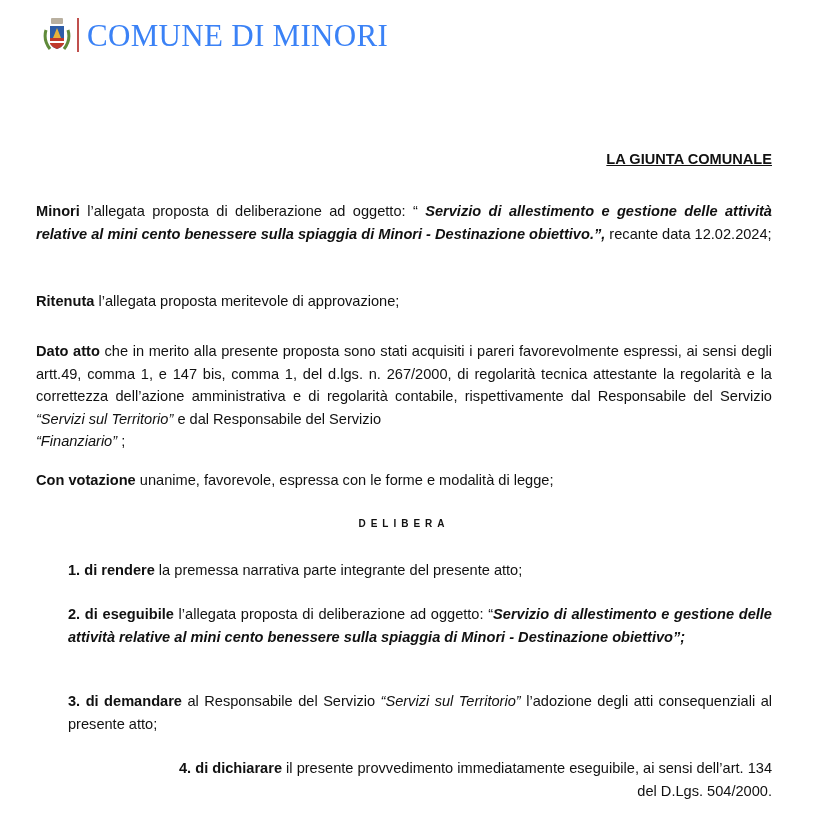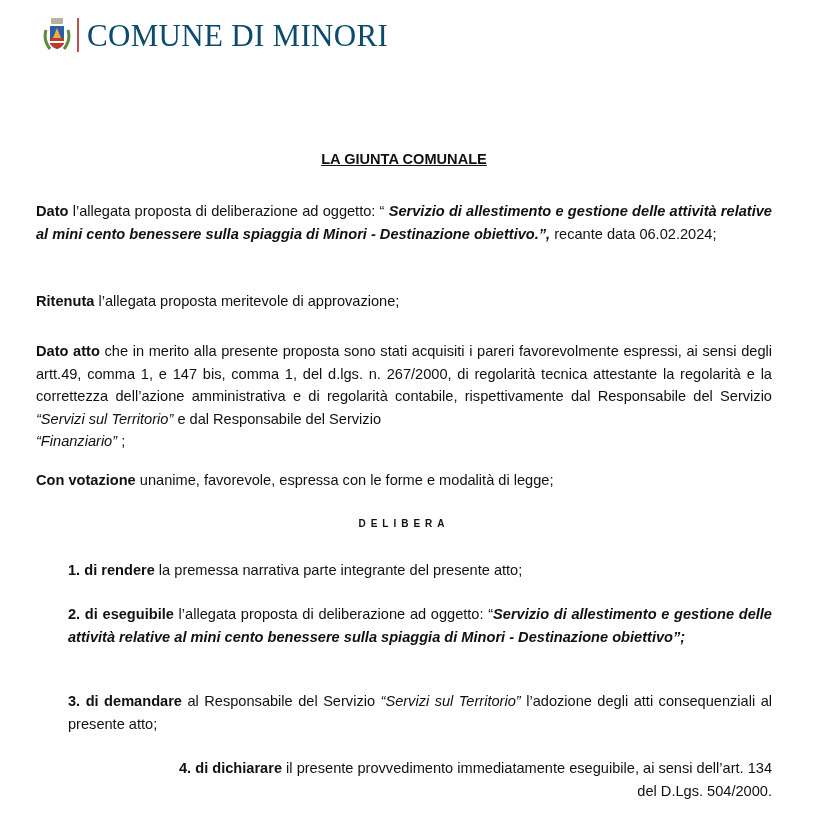--- a/index.html
+++ b/index.html
@@ -1,22 +1,22 @@
 <!DOCTYPE html>
 <html><head>
 <meta charset="utf-8">
 <style>
   html, body { margin: 0; padding: 0; background: #ffffff; }
   body { width: 830px; height: 829px; position: relative; overflow: hidden; color: #111; }
   .header { position: absolute; left: 42px; top: 14px; height: 42px; display: flex; align-items: center; }
   .crest { width: 30px; height: 38px; position: relative; }
   .vbar { width: 2px; height: 34px; background: #c0504d; margin-left: 5px; margin-right: 8px; }
-  .logo-text { font-family: "Liberation Serif", "DejaVu Serif", serif; font-size: 31px; color: #0c4a6e; letter-spacing: 0.3px; line-height: 1; }
+  .logo-text { font-family: "Liberation Serif", "DejaVu Serif", serif; font-size: 31px; color: #3b82f6; letter-spacing: 0.3px; line-height: 1; }
   .doc { position: absolute; left: 36px; top: 0; width: 736px; font-family: "Liberation Sans", "DejaVu Sans", sans-serif; font-size: 14.6px; line-height: 22.5px; }
-  .title { position: absolute; top: 148px; left: 0; width: 736px; text-align: center; font-weight: bold; text-decoration: underline; font-size: 14.6px; }
+  .title { position: absolute; top: 148px; left: 0; width: 736px; text-align: right; font-weight: bold; text-decoration: underline; font-size: 14.6px; }
   .para { position: absolute; left: 0; width: 736px; text-align: justify; }
   .para b { font-weight: bold; }
   .delibera { position: absolute; top: 513px; left: 0; width: 736px; text-align: center; font-weight: bold; letter-spacing: 5px; font-size: 10px; }
   .item { position: absolute; left: 32px; width: 704px; text-align: justify; }
   .num { font-weight: bold; }
 </style>
 </head>
 <body>
 
 <div class="header">
@@ -33,21 +33,21 @@
     </svg>
   </div>
   <div class="vbar"></div>
   <div class="logo-text">COMUNE DI MINORI</div>
 </div>
 
 <div class="doc">
   <div class="title">LA GIUNTA COMUNALE</div>
 
   <div class="para" style="top:200px">
-    <b>Dato</b><span> l’allegata proposta di deliberazione ad oggetto: “ </span><b><i>Servizio di allestimento e gestione delle attività relative al mini cento benessere sulla spiaggia di Minori - Destinazione obiettivo.”,</i></b><span> recante data 06.02.2024;</span>
+    <b>Minori</b><span> l’allegata proposta di deliberazione ad oggetto: “ </span><b><i>Servizio di allestimento e gestione delle attività relative al mini cento benessere sulla spiaggia di Minori - Destinazione obiettivo.”,</i></b><span> recante data 12.02.2024;</span>
   </div>
 
   <div class="para" style="top:290px">
     <b>Ritenuta</b><span> l’allegata proposta meritevole di approvazione;</span>
   </div>
 
   <div class="para" style="top:340px">
     <b>Dato atto</b><span> che in merito alla presente proposta sono stati acquisiti i pareri favorevolmente espressi, ai sensi degli artt.49, comma 1, e 147 bis, comma 1, del d.lgs. n. 267/2000, di regolarità tecnica attestante la regolarità e la correttezza dell’azione amministrativa e di regolarità contabile, rispettivamente dal Responsabile del Servizio </span><i>“Servizi sul Territorio”</i><span> e dal Responsabile del Servizio </span><br><i>“Finanziario”</i><span> ;</span>
   </div>
 

